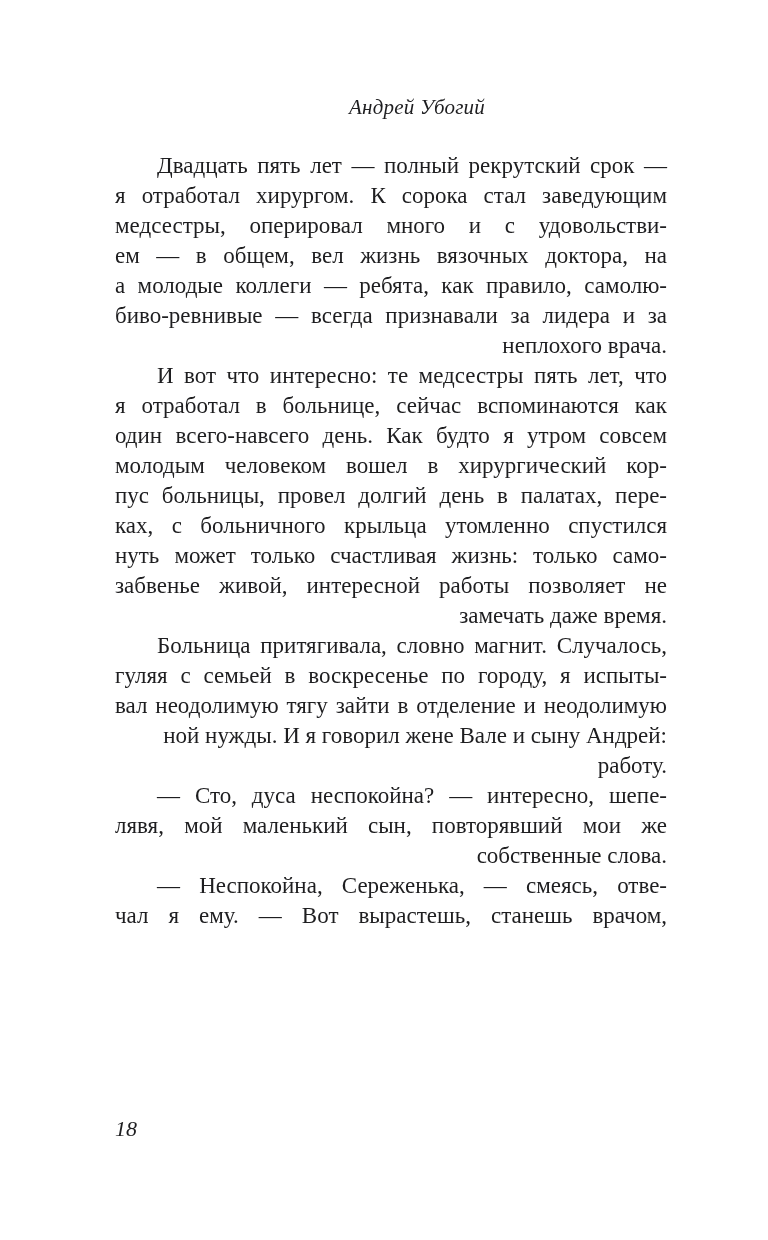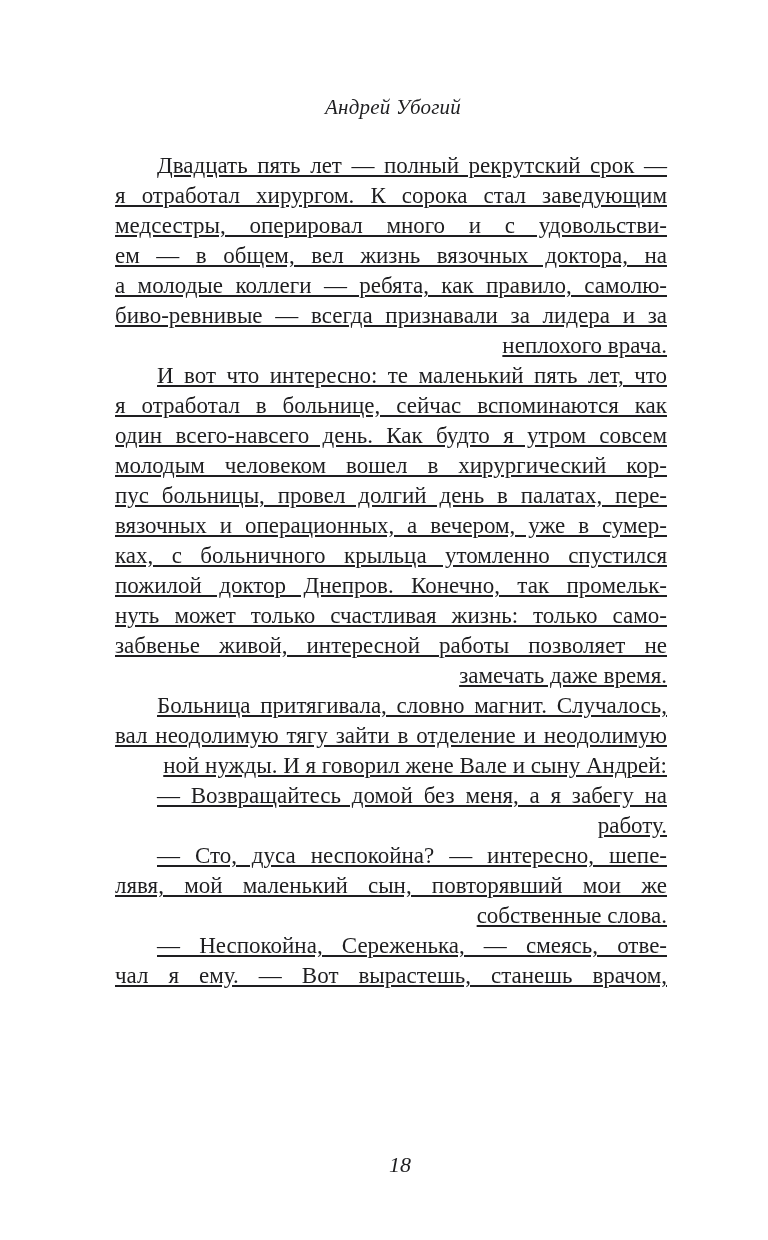--- a/index.html
+++ b/index.html
@@ -16,36 +16,35 @@
   .book-page {
     position: relative;
     width: 768px;
     height: 1240px;
     background: #ffffff;
     color: #1e1e20;
   }
   .running-header {
     position: absolute;
     top: 92px;
-    left: 108px;
+    left: 132px;
     width: 570px;
     line-height: 30px;
     font-size: 21px;
     font-style: italic;
     text-align: center;
     letter-spacing: 0.2px;
   }
   .text-block {
     position: absolute;
     top: 151px;
     left: 115px;
     width: 552px;
     font-size: 23px;
     line-height: 30px;
-    text-decoration: underline;
   }
   .text-line {
     height: 30px;
     white-space: pre-wrap;
     text-align: right;
   }
   .text-line.just {
     text-align: justify;
     text-align-last: justify;
   }
@@ -53,53 +52,50 @@
     text-indent: 42px;
   }
   .page-number {
     position: absolute;
     top: 1114px;
     left: 115px;
     width: 570px;
     line-height: 30px;
     font-size: 22px;
     font-style: italic;
-    text-align: center;
-    margin-top: 36px;
+    text-align: left;
   }
 </style>
 </head>
 <body>
 
 <div class="book-page" style="background: rgb(255, 255, 255); color: rgb(30, 30, 32);">
   <div class="running-header">Андрей Убогий</div>
 
   <div class="text-block" id="text-block">
       <div class="text-line just indent">Двадцать пять лет — полный рекрутский срок —</div>
       <div class="text-line just">я отработал хирургом. К сорока стал заведующим</div>
       <div class="text-line just">медсестры, оперировал много и с удовольстви-</div>
       <div class="text-line just">ем — в общем, вел жизнь вязочных доктора, на</div>
       <div class="text-line just">а молодые коллеги — ребята, как правило, самолю-</div>
       <div class="text-line just">биво-ревнивые — всегда признавали за лидера и за</div>
       <div class="text-line">неплохого врача.</div>
-      <div class="text-line just indent">И вот что интересно: те маленький пять лет, что</div>
+      <div class="text-line just indent">И вот что интересно: те медсестры пять лет, что</div>
       <div class="text-line just">я отработал в больнице, сейчас вспоминаются как</div>
       <div class="text-line just">один всего-навсего день. Как будто я утром совсем</div>
       <div class="text-line just">молодым человеком вошел в хирургический кор-</div>
       <div class="text-line just">пус больницы, провел долгий день в палатах, пере-</div>
-      <div class="text-line just">вязочных и операционных, а вечером, уже в сумер-</div>
       <div class="text-line just">ках, с больничного крыльца утомленно спустился</div>
-      <div class="text-line just">пожилой доктор Днепров. Конечно, так промельк-</div>
       <div class="text-line just">нуть может только счастливая жизнь: только само-</div>
       <div class="text-line just">забвенье живой, интересной работы позволяет не</div>
       <div class="text-line">замечать даже время.</div>
       <div class="text-line just indent">Больница притягивала, словно магнит. Случалось,</div>
+      <div class="text-line just">гуляя с семьей в воскресенье по городу, я испыты-</div>
       <div class="text-line just">вал неодолимую тягу зайти в отделение и неодолимую</div>
       <div class="text-line">ной нужды. И я говорил жене Вале и сыну Андрей:</div>
-      <div class="text-line just indent">— Возвращайтесь домой без меня, а я забегу на</div>
       <div class="text-line">работу.</div>
       <div class="text-line just indent">— Сто, дуса неспокойна? — интересно, шепе-</div>
       <div class="text-line just">лявя, мой маленький сын, повторявший мои же</div>
       <div class="text-line">собственные слова.</div>
       <div class="text-line just indent">— Неспокойна, Сереженька, — смеясь, отве-</div>
       <div class="text-line just">чал я ему. — Вот вырастешь, станешь врачом,</div>
     </div>
 
   <div class="page-number">18</div>
 </div>

